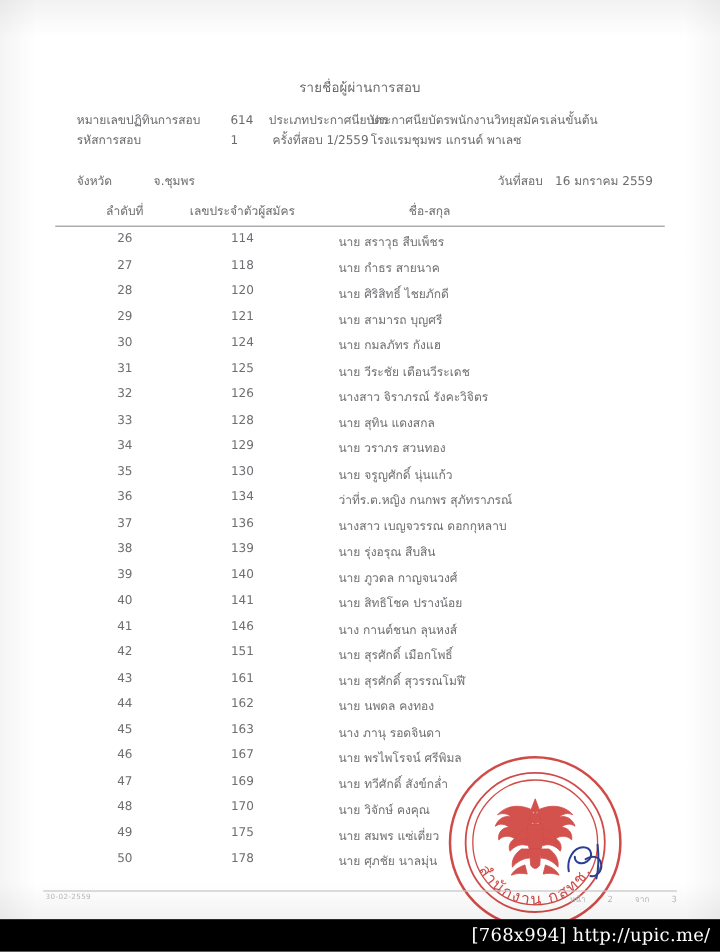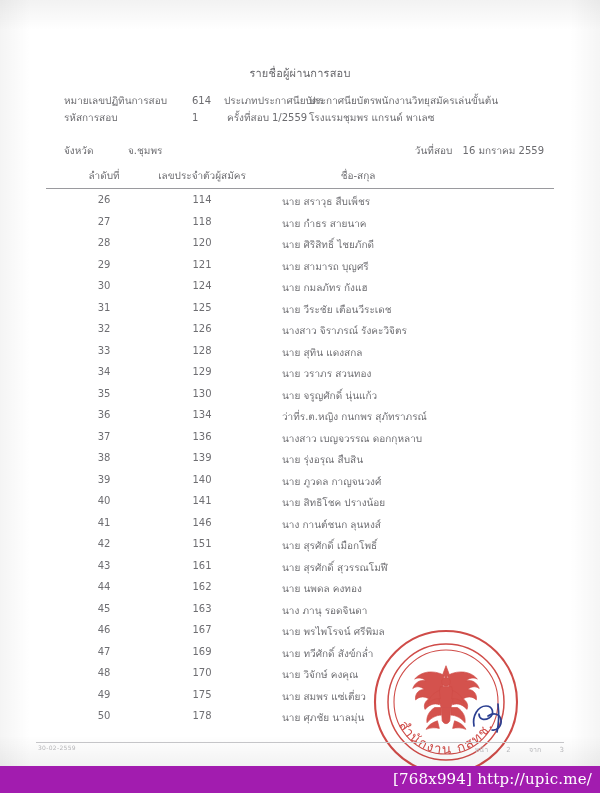--- a/index.html
+++ b/index.html
@@ -177,21 +177,21 @@
     pointer-events: none;
   }
 
   
   #watermark {
     position: absolute;
     left: 0;
     top: 766px;
     width: 600px;
     height: 27px;
-    background: #a21caf;
+    background: #000000;
   }
   #watermark .wm-text {
     position: absolute;
     right: 8px;
     top: 4px;
     color: #ffffff;
     font-family: "DejaVu Serif", "Liberation Serif", serif;
     font-size: 15px;
     letter-spacing: .2px;
     white-space: nowrap;

